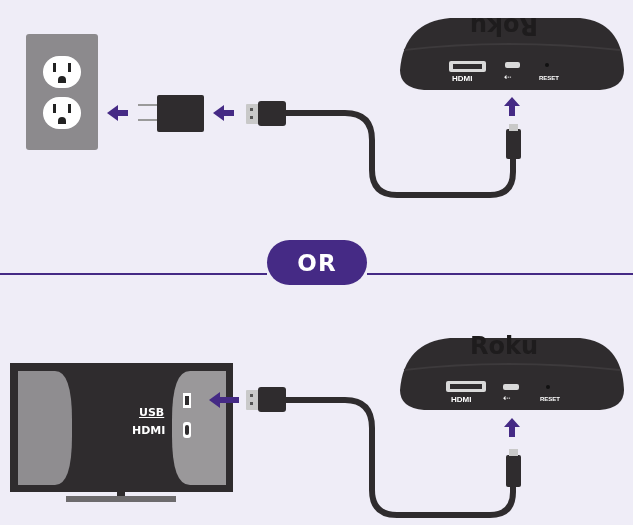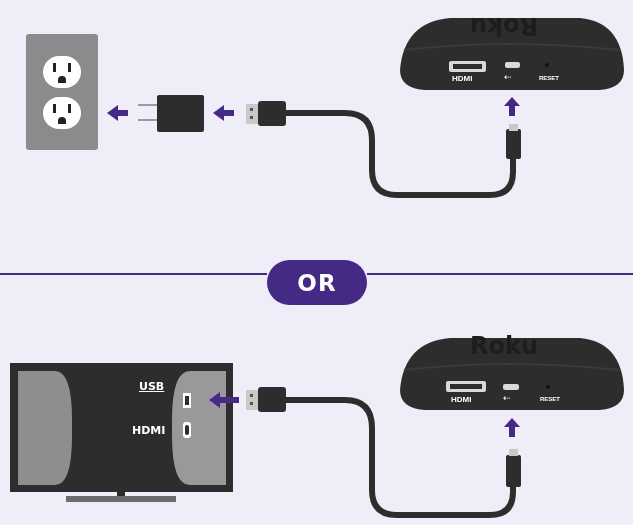--- a/index.html
+++ b/index.html
@@ -1,19 +1,19 @@
 <!DOCTYPE html>
 <html><head>
 <meta charset="utf-8">
 <style>
   html,body{margin:0;padding:0;}
   body{width:633px;height:525px;background:#efedf7;position:relative;overflow:hidden;font-family:"Liberation Sans",sans-serif;}
   .abs{position:absolute;}
   svg{position:absolute;left:0;top:0;}
-  .or-pill{position:absolute;left:267px;top:260px;width:100px;height:45px;border-radius:23px;background:#452a85;color:#fff;font-weight:bold;font-size:23px;display:flex;align-items:center;justify-content:center;letter-spacing:1px;font-family:"DejaVu Sans",sans-serif;}
+  .or-pill{position:absolute;left:267px;top:240px;width:100px;height:45px;border-radius:23px;background:#452a85;color:#fff;font-weight:bold;font-size:23px;display:flex;align-items:center;justify-content:center;letter-spacing:1px;font-family:"DejaVu Sans",sans-serif;}
   .divider{position:absolute;top:273px;height:2px;background:#452a85;}
   .tv-label{position:absolute;color:#fff;font-weight:bold;font-size:11px;font-family:"DejaVu Sans",sans-serif;}
   .roku-text{font-family:"DejaVu Sans",sans-serif;font-weight:bold;}
 </style>
 </head>
 <body>
 
 <div>
 
   <svg width="633" height="525">
@@ -104,20 +104,20 @@
     <g>
       <path d="M400 390 Q404 342 450 338 H580 Q622 342 624 390 Q624 408 600 410 H424 Q400 408 400 390z" fill="#2f2c2e"></path>
       <path d="M404 370 Q506 358 620 370" stroke="#3d3a3c" stroke-width="2" fill="none"></path>
       <rect x="446" y="381" width="40" height="11" rx="2" fill="#d9d9d9"></rect>
       <rect x="450" y="384" width="32" height="5" fill="#2f2c2e"></rect>
       <rect x="503" y="384" width="16" height="6" rx="2" fill="#d9d9d9"></rect>
       <circle cx="548" cy="387" r="2" fill="#111"></circle>
     </g>
   </svg>
 
-  <div class="tv-label" style="left:139px;top:380px;text-decoration:underline;">USB</div>
+  <div class="tv-label" style="left:139px;top:406px;text-decoration:underline;">USB</div>
   <div class="tv-label" style="left:132px;top:424px;">HDMI</div>
 
   <div class="abs roku-text" style="left:470px;top:332px;font-size:24px;color:#1e1c1d;">Roku</div>
   <div class="abs" style="left:451px;top:395px;font-size:8px;font-weight:bold;color:#fff;">HDMI</div>
   <div class="abs" style="left:503px;top:393px;font-size:9px;color:#fff;">⇠</div>
   <div class="abs" style="left:540px;top:396px;font-size:6px;font-weight:bold;color:#fff;">RESET</div>
 </div>
 
 </body></html>

